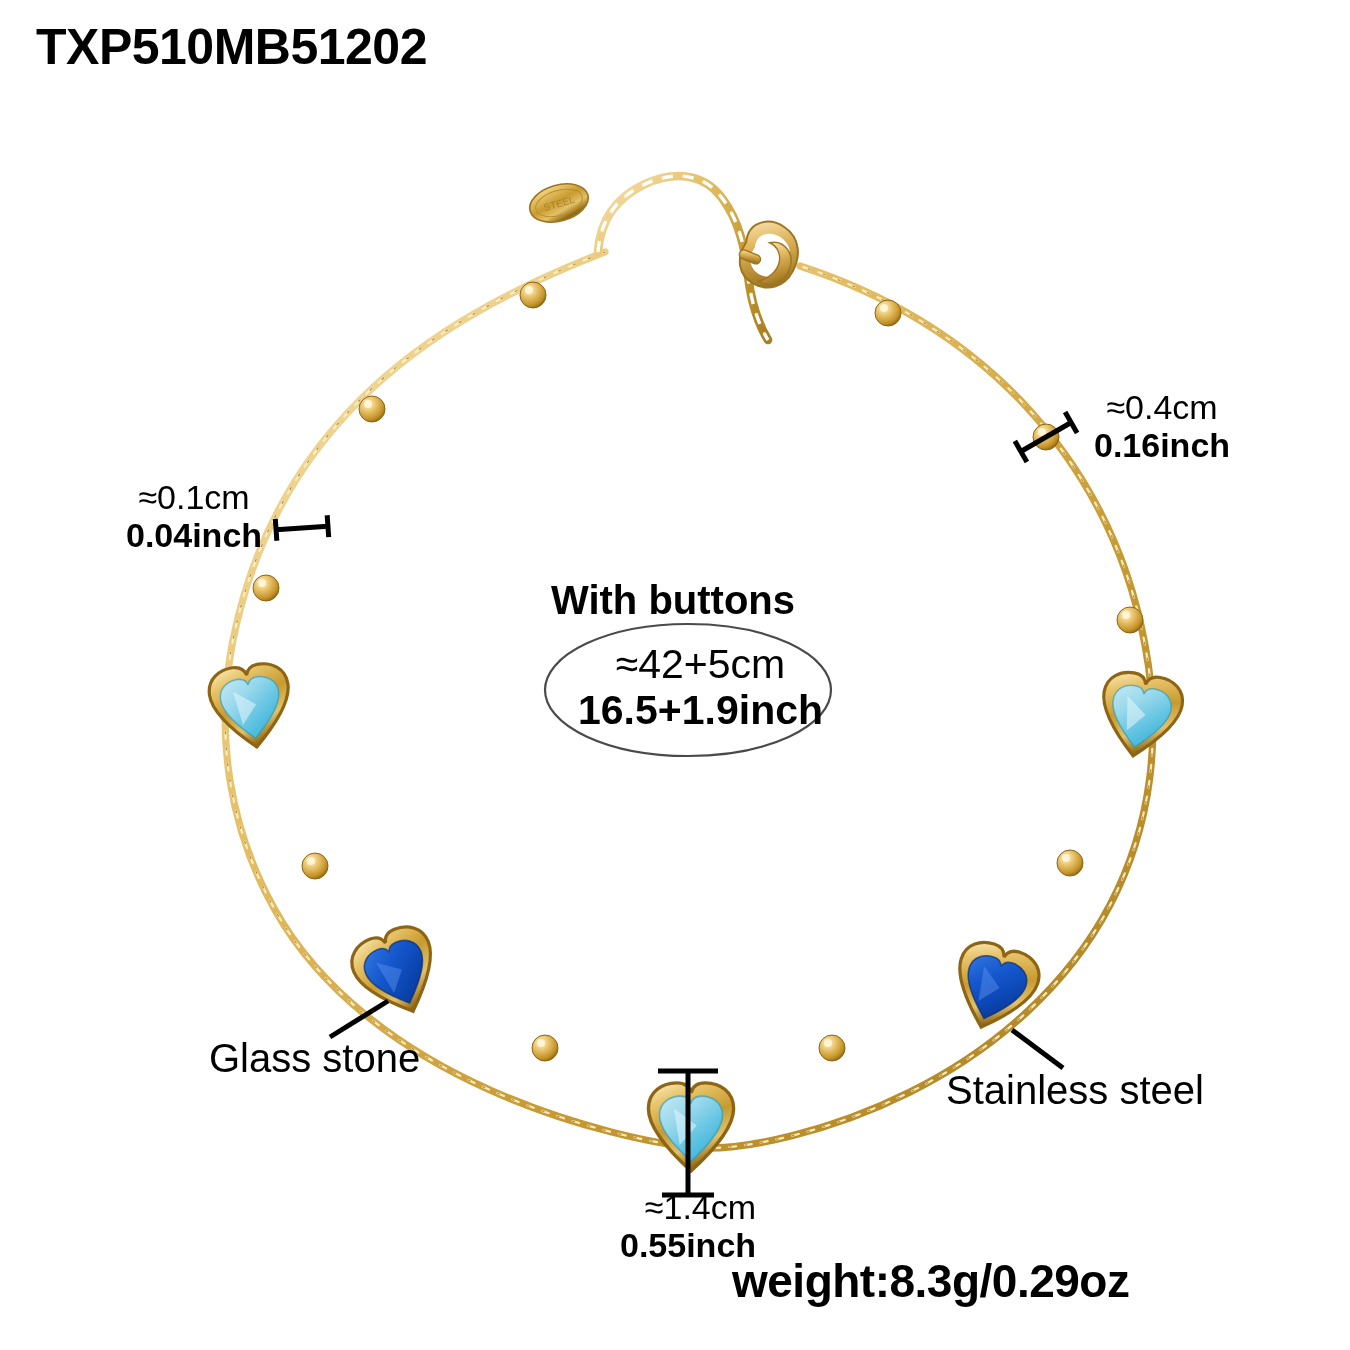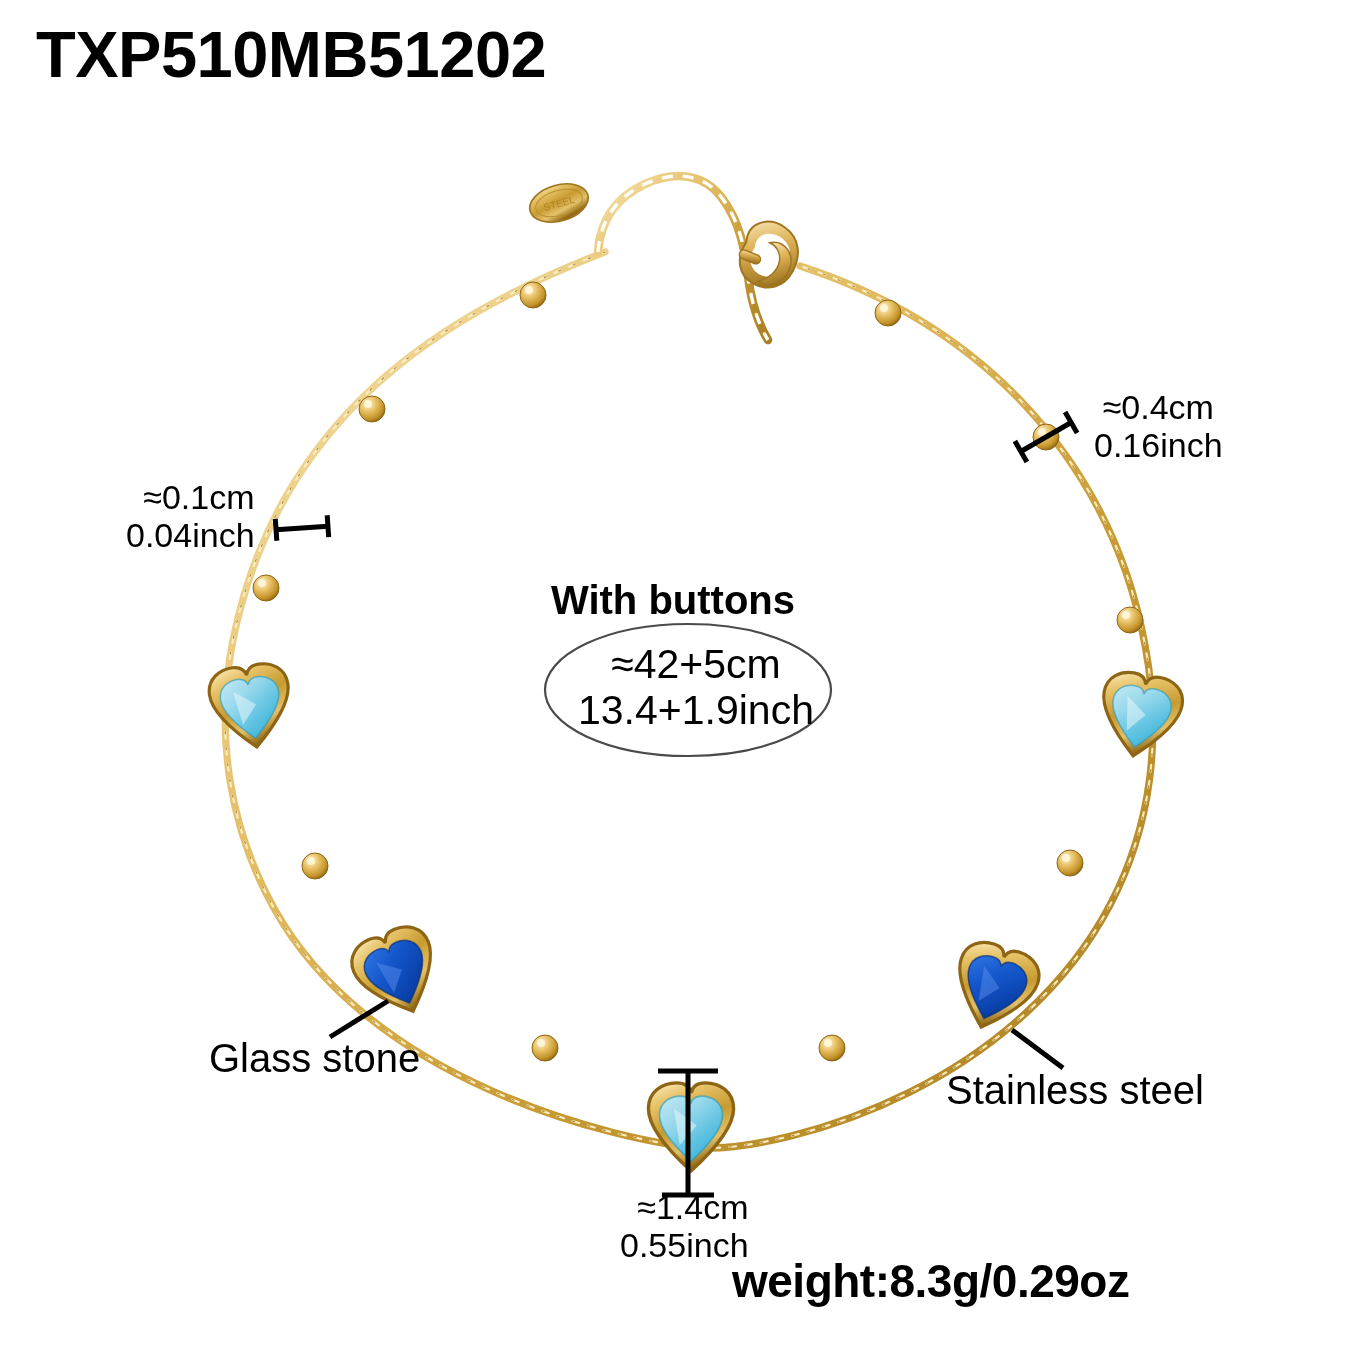--- a/index.html
+++ b/index.html
@@ -15,21 +15,21 @@
     overflow: hidden;
     font-family: "Liberation Sans", sans-serif;
     color: #000000;
   }
 
   
   #product-code {
     position: absolute;
     left: 36px;
     top: 22px;
-    font-size: 65px;
+    font-size: 50px;
     font-weight: 600;
     letter-spacing: -0.5px;
     line-height: 1;
     white-space: nowrap;
   }
 
   
   #weight-label {
     position: absolute;
     left: 732px;
@@ -51,23 +51,23 @@
   }
 
   
   .annot {
     position: absolute;
     font-size: 34px;
     font-weight: 400;
     line-height: 1.12;
     white-space: nowrap;
   }
-  .annot .l2 { display: block; }
-
-  #annot-chain-width  { left: 126px; top: 478px; text-align: right; }
+  .annot .l2 { display: block; font-weight: bold; }
+
+  #annot-chain-width  { left: 126px; top: 478px; text-align: center; }
   #annot-bead-size    { left: 1094px; top: 388px; text-align: center; }
   #annot-heart-size   { left: 620px; top: 1188px; text-align: right; }
 
   #annot-glass-stone  { left: 209px; top: 1036px; font-size: 40px; }
   #annot-stainless    { left: 946px; top: 1068px; font-size: 40px; }
 
   #annot-with-buttons {
     left: 551px; top: 578px;
     font-size: 40px; font-weight: 600;
   }
@@ -301,18 +301,18 @@
   </div>
 
   <div class="annot" id="annot-glass-stone">Glass stone</div>
 
   <div class="annot" id="annot-stainless">Stainless steel</div>
 
   <div class="annot" id="annot-with-buttons">With buttons</div>
 
   <div class="annot" id="annot-length">
     <span>≈42+5cm</span>
-    <span class="l2">13.4+1.9inch</span>
+    <span class="l2">16.5+1.9inch</span>
   </div>
 
   <div id="weight-label">weight:8.3g/0.29oz</div>
 
 </div>
 
 </body></html>

